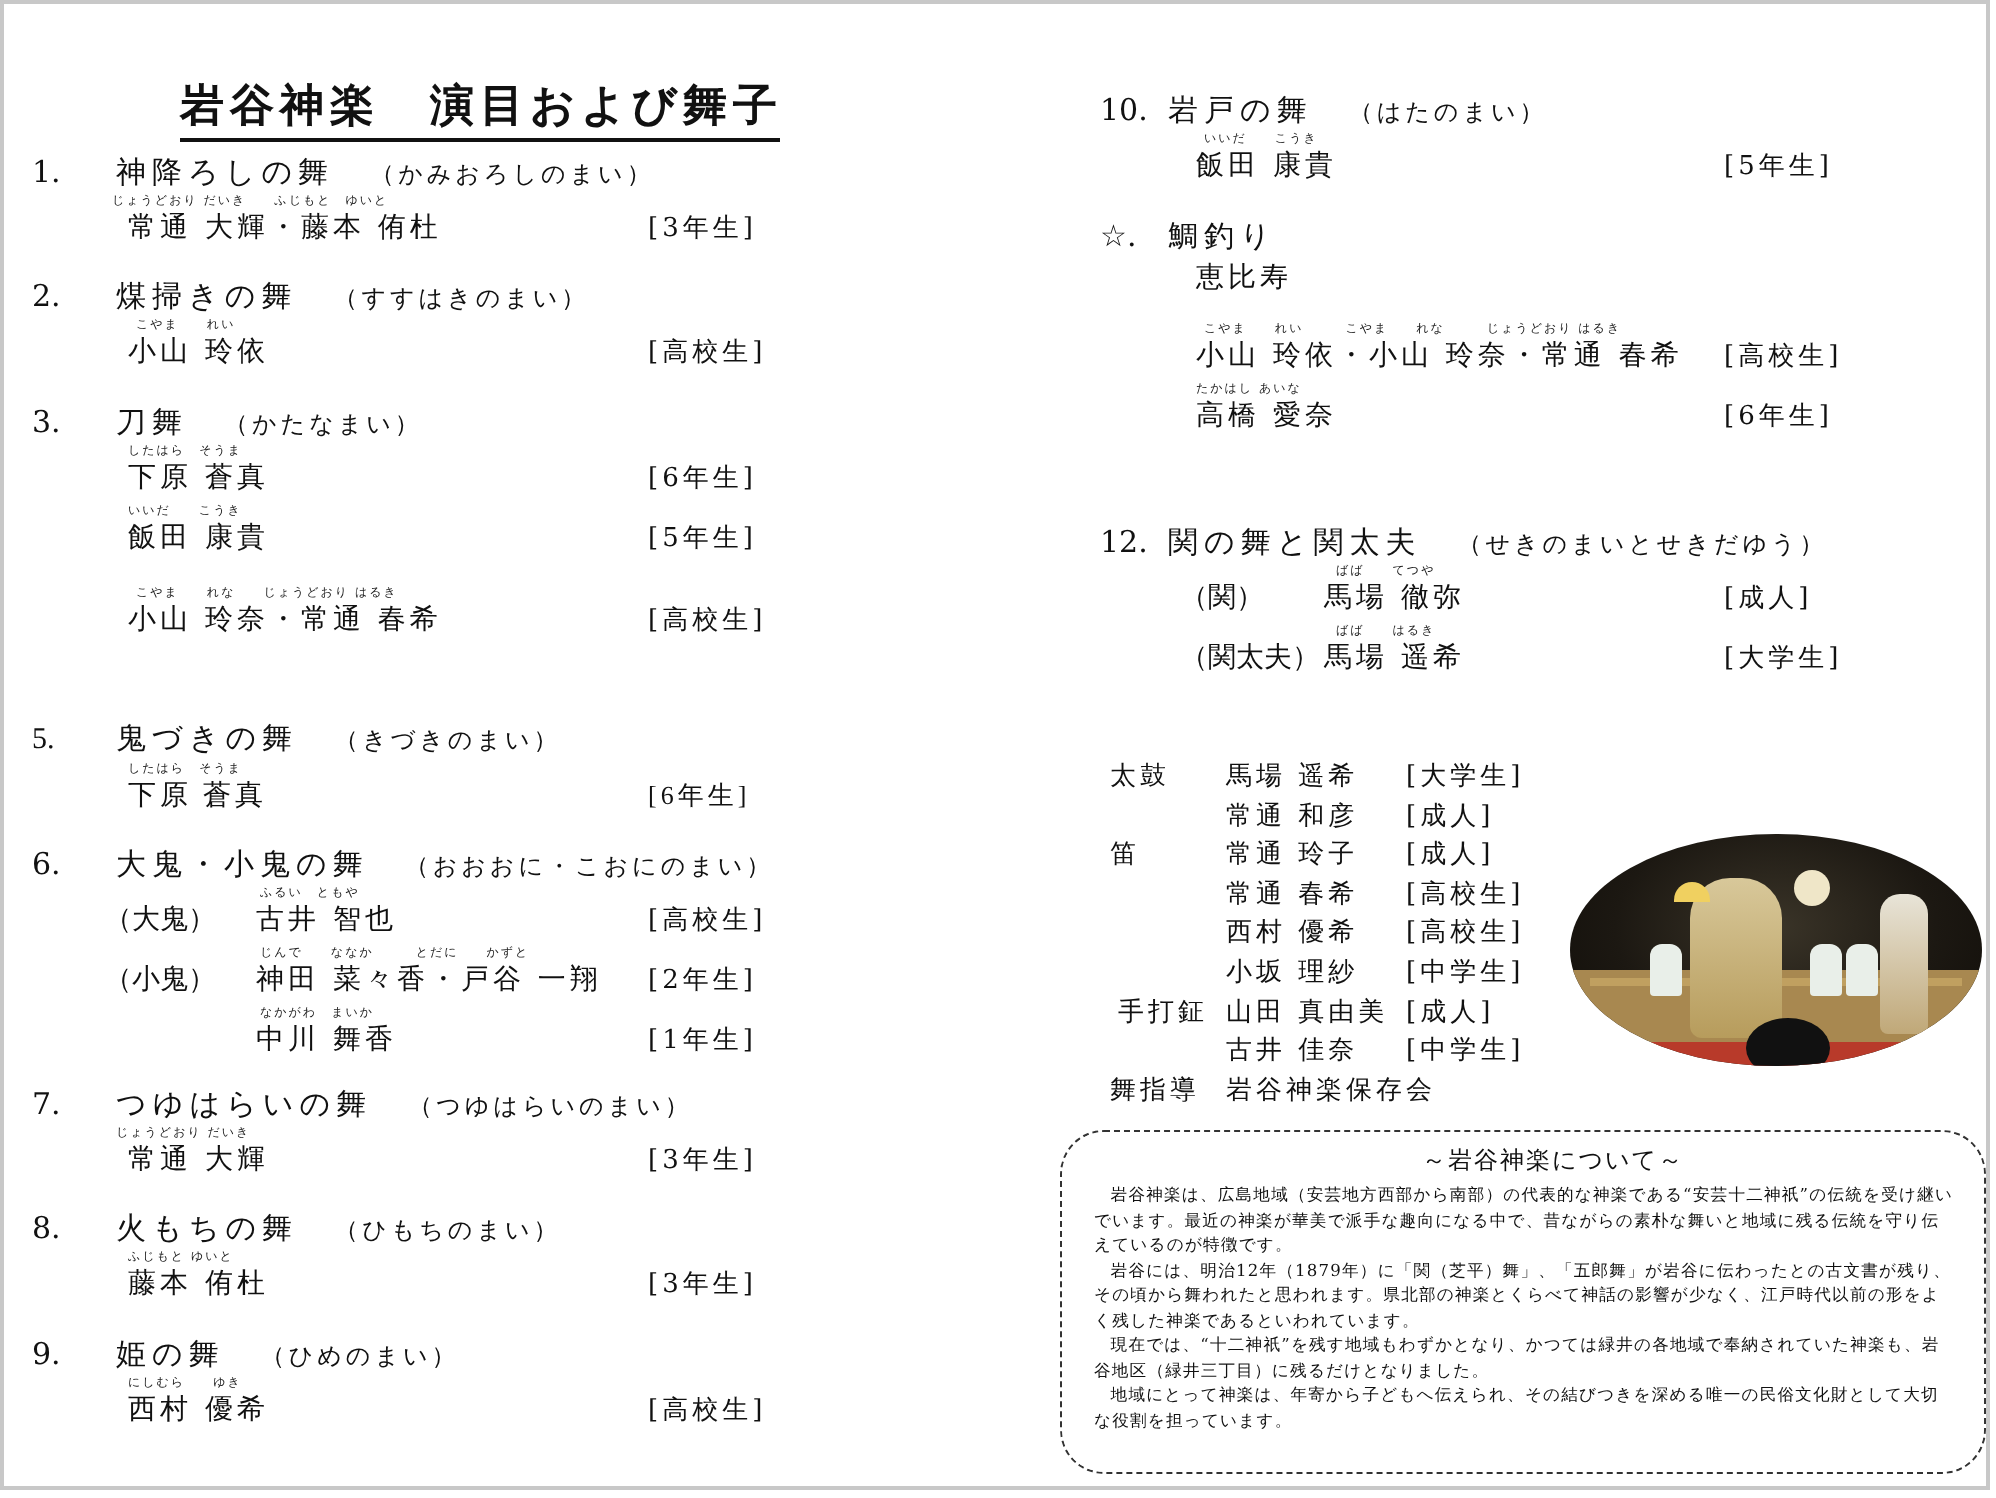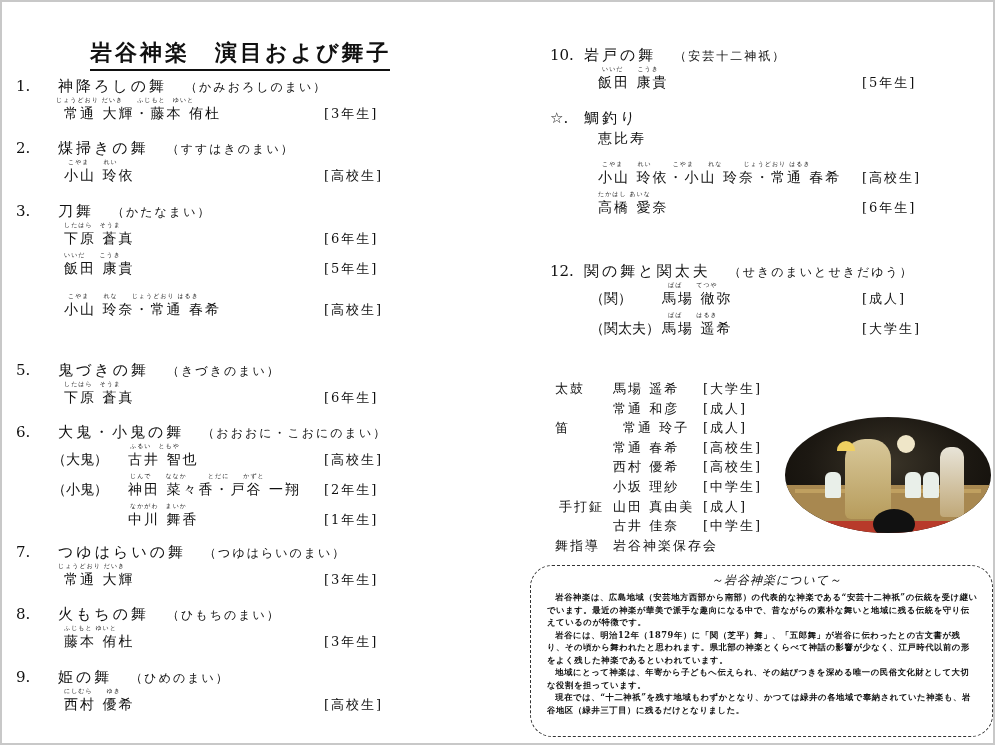--- a/index.html
+++ b/index.html
@@ -34,23 +34,23 @@
   .photo .dancer1 { position: absolute; left: 60px; top: 22px; width: 46px; height: 80px;
                     background: linear-gradient(#d8c89a, #b79c5c); border-radius: 20px 20px 6px 6px; }
   .photo .dancer2 { position: absolute; left: 155px; top: 30px; width: 24px; height: 70px;
                     background: linear-gradient(#e8e4d8, #c0a878); border-radius: 10px 10px 4px 4px; }
   .photo .musician { position: absolute; top: 55px; width: 16px; height: 26px; background: #e9efe9; border-radius: 6px 6px 2px 2px; }
   .photo .head-silhouette { position: absolute; left: 88px; bottom: -6px; width: 42px; height: 30px; background: #111; border-radius: 50%; }
   .photo .fan { position: absolute; left: 52px; top: 24px; width: 18px; height: 10px; background: #f0d060; border-radius: 10px 10px 0 0; }
   .photo .drum { position: absolute; left: 112px; top: 18px; width: 18px; height: 18px; background: #efe6c8; border-radius: 50%; }
   .about { position: absolute; left: 528px; top: 563px; width: 463px; height: 172px;
            border: 1.5px dashed #333; border-radius: 22px; box-sizing: border-box; }
-  .about .atitle { text-align: center; font-size: 12px; letter-spacing: 1px; margin-top: 6px; margin-left: 30px; font-style: italic; }
+  .about .atitle { text-align: center; font-size: 12px; letter-spacing: 1px; margin-top: 6px; margin-left: 30px; }
   .about .abody { font-size: 8.3px; line-height: 12.5px; margin: 2px 14px 0 16px; letter-spacing: 0.6px; }
-  .about .abody p { margin: 0; font-weight: bold; }
+  .about .abody p { margin: 0; }
   .about .abody p.indent { text-indent: 1em; }
 </style>
 </head>
 <body>
 
 <div class="page">
 
   <div class="title">岩谷神楽　演目および舞子</div>
 
   <div class="left">
@@ -88,21 +88,21 @@
     </div>
 
     <div class="item" style="left:14px; top:290px;">
       <div class="row">
         <span class="ruby" style="left:52px">こやま　　れな　　じょうどおり はるき</span>
         <span class="performer" style="left:48px">小山 玲奈・常通 春希</span>
         <span class="grade">[高校生]</span>
       </div>
     </div>
 
-    <div class="item" style="left:14px; top:358px;">
+    <div class="item" style="left:14px; top:358px;font-family:Liberation Serif, serif;">
       <div class="head"><span class="num">5.</span><span class="name">鬼づきの舞</span><span class="read">（きづきのまい）</span></div>
       <div class="row">
         <span class="ruby" style="left:48px">したはら　そうま</span>
         <span class="performer" style="left:48px">下原 蒼真</span>
         <span class="grade">[6年生]</span>
       </div>
     </div>
 
     <div class="item" style="left:14px; top:420px;">
       <div class="head"><span class="num">6.</span><span class="name">大鬼・小鬼の舞</span><span class="read">（おおおに・こおにのまい）</span></div>
@@ -149,21 +149,21 @@
         <span class="ruby" style="left:48px">にしむら　　ゆき</span>
         <span class="performer" style="left:48px">西村 優希</span>
         <span class="grade">[高校生]</span>
       </div>
     </div>
   </div>
 
   <div class="right">
 
     <div class="item" style="left:548px; top:43px;">
-      <div class="head"><span class="num" style="width:34px">10.</span><span class="name">岩戸の舞</span><span class="read">（安芸十二神祇）</span></div>
+      <div class="head"><span class="num" style="width:34px">10.</span><span class="name">岩戸の舞</span><span class="read">（はたのまい）</span></div>
       <div class="row">
         <span class="ruby" style="left:52px">いいだ　　こうき</span>
         <span class="performer" style="left:48px">飯田 康貴</span>
         <span class="grade">[5年生]</span>
       </div>
     </div>
 
     <div class="item" style="left:548px; top:106px;">
       <div class="head"><span class="num" style="width:34px">☆.</span><span class="name">鯛釣り</span></div>
       <div class="row" style="height:26px">
@@ -206,21 +206,21 @@
           <span style="left:58px">馬場 遥希</span>
           <span style="left:148px">[大学生]</span>
         </div>
       <div class="mrow">
           <span style="left:0"></span>
           <span style="left:58px">常通 和彦</span>
           <span style="left:148px">[成人]</span>
         </div>
       <div class="mrow">
           <span style="left:0">笛</span>
-          <span style="left:68px">常通 玲子</span>
+          <span style="left:58px">常通 玲子</span>
           <span style="left:148px">[成人]</span>
         </div>
       <div class="mrow">
           <span style="left:0"></span>
           <span style="left:58px">常通 春希</span>
           <span style="left:148px">[高校生]</span>
         </div>
       <div class="mrow">
           <span style="left:0"></span>
           <span style="left:58px">西村 優希</span>
@@ -260,18 +260,18 @@
       <div class="drum"></div>
       <div class="dancer2"></div>
       <div class="head-silhouette"></div>
     </div>
 
     <div class="about">
       <div class="atitle">～岩谷神楽について～</div>
       <div class="abody">
         <p class="indent">岩谷神楽は、広島地域（安芸地方西部から南部）の代表的な神楽である“安芸十二神祇”の伝統を受け継いでいます。最近の神楽が華美で派手な趣向になる中で、昔ながらの素朴な舞いと地域に残る伝統を守り伝えているのが特徴です。</p>
         <p class="indent">岩谷には、明治12年（1879年）に「関（芝平）舞」、「五郎舞」が岩谷に伝わったとの古文書が残り、その頃から舞われたと思われます。県北部の神楽とくらべて神話の影響が少なく、江戸時代以前の形をよく残した神楽であるといわれています。</p>
+        <p class="indent">現在では、“十二神祇”を残す地域もわずかとなり、かつては緑井の各地域で奉納されていた神楽も、岩谷地区（緑井三丁目）に残るだけとなりました。</p>
         <p class="indent">地域にとって神楽は、年寄から子どもへ伝えられ、その結びつきを深める唯一の民俗文化財として大切な役割を担っています。</p>
-        <p class="indent">現在では、“十二神祇”を残す地域もわずかとなり、かつては緑井の各地域で奉納されていた神楽も、岩谷地区（緑井三丁目）に残るだけとなりました。</p>
       </div>
     </div>
   </div>
 </div>
 
 </body></html>

